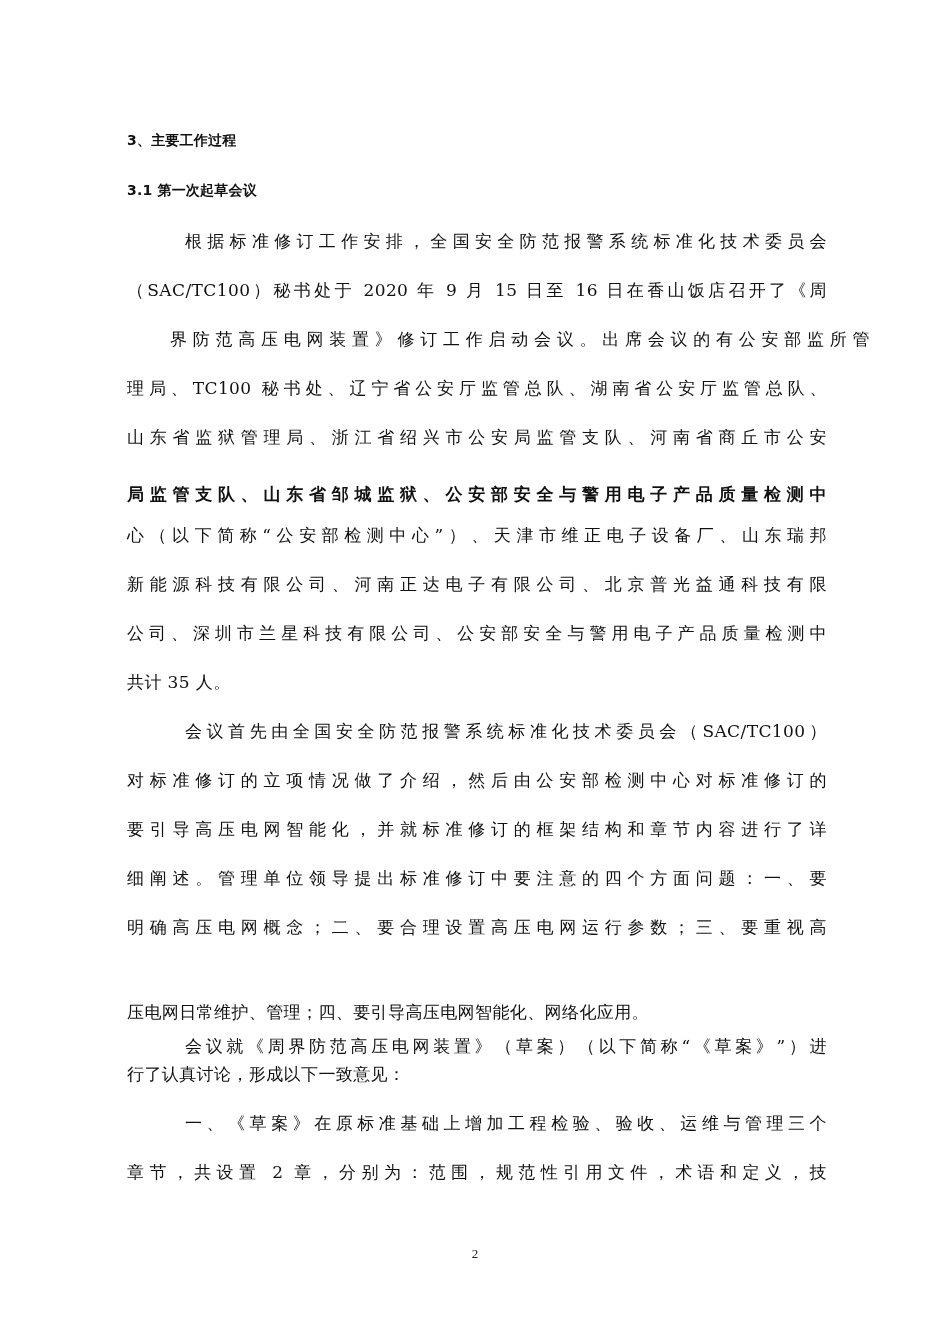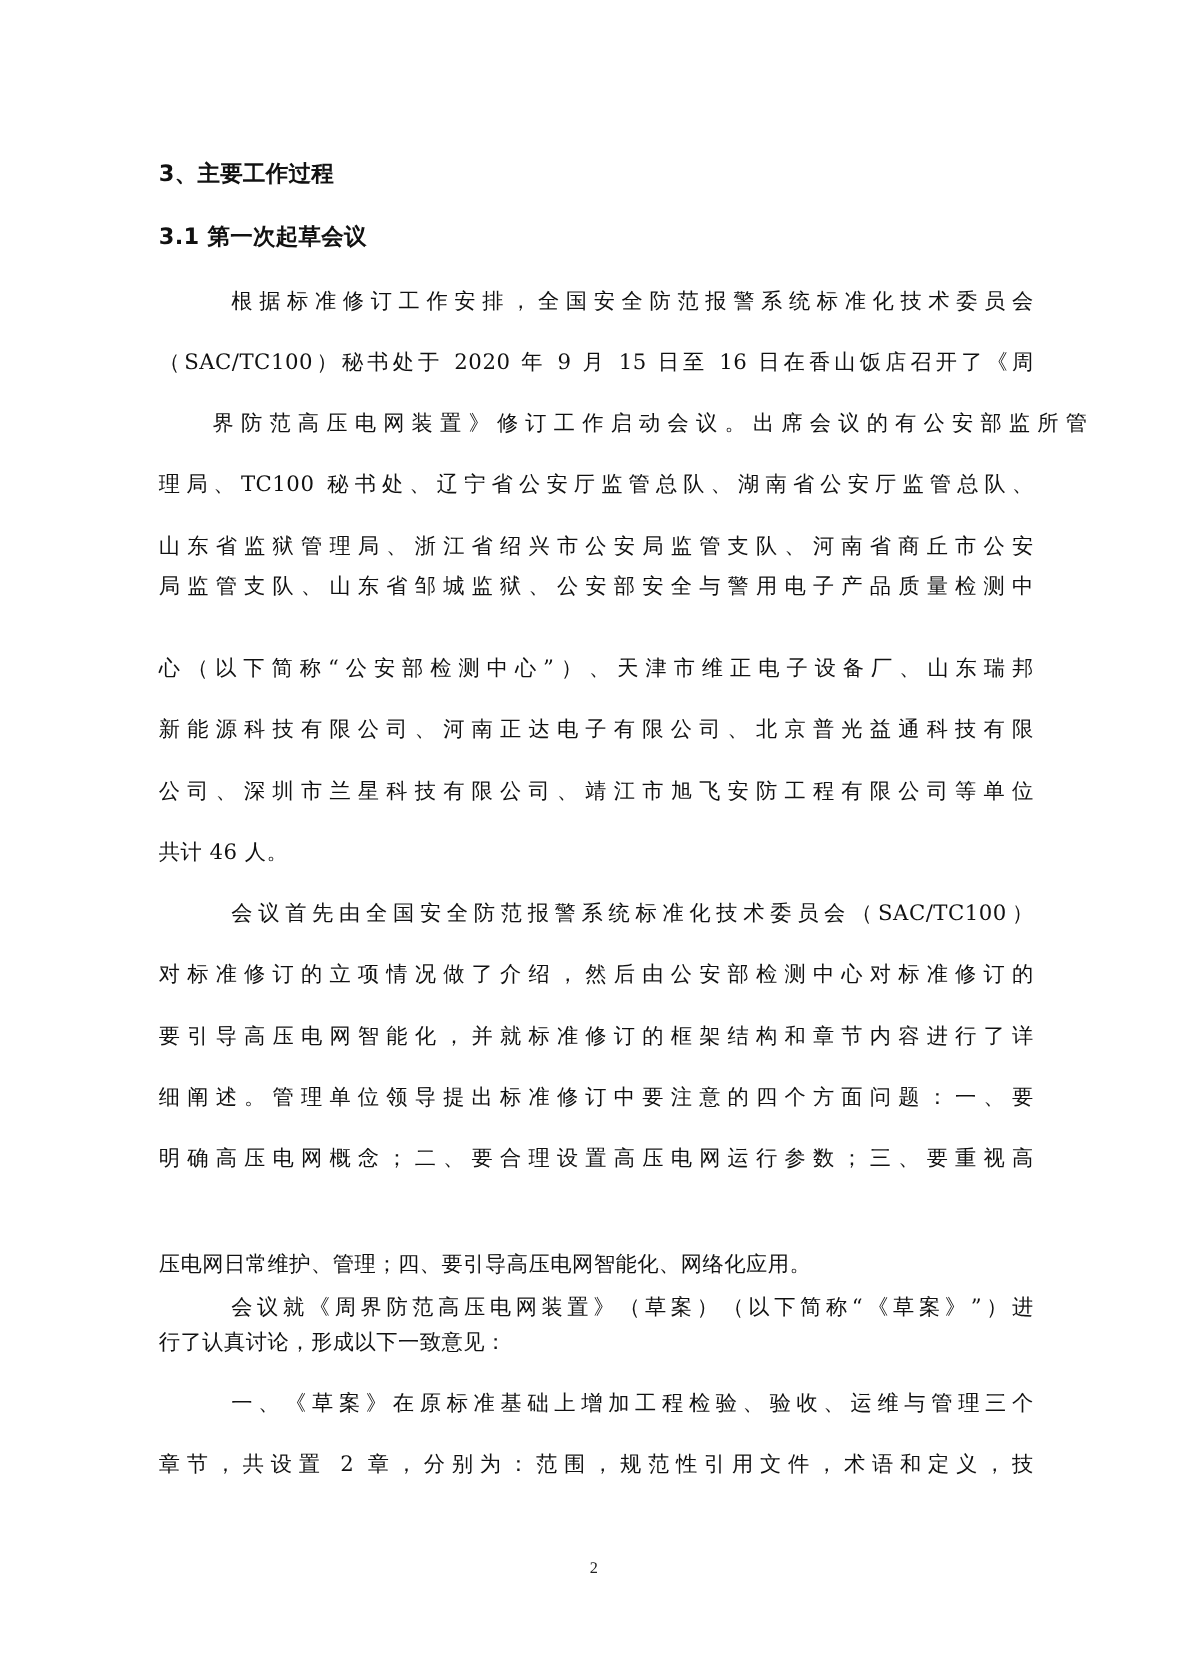--- a/index.html
+++ b/index.html
@@ -26,21 +26,21 @@
     left: 0;
     height: 36px;
     line-height: 36px;
     font-size: 17px;
     white-space: nowrap;
     letter-spacing: 0.4px;
   }
   .line.heading {
     font-weight: bold;
     font-family: "DejaVu Sans", "Liberation Sans", sans-serif;
-    font-size: 18px;
+    font-size: 14px;
     letter-spacing: 0.2px;
   }
   .line.indent {
     left: 58px;
   }
   .justify {
     width: 700px;
     text-align: justify;
     text-align-last: justify;
   }
@@ -63,25 +63,25 @@
 
 <div class="page">
   <div class="line heading" style="top:0px;">3、主要工作过程</div>
   <div class="line heading" style="top:50px;">3.1 第一次起草会议</div>
 
   <div class="line indent justify" style="top:101px;">根据标准修订工作安排，全国安全防范报警系统标准化技术委员会</div>
   <div class="line justify" style="top:150px;">（SAC/TC100）秘书处于 2020 年 9 月 15 日至 16 日在香山饭店召开了《周</div>
   <div class="line justify" style="top:199px;margin-left:43px;">界防范高压电网装置》修订工作启动会议。出席会议的有公安部监所管</div>
   <div class="line justify" style="top:248px;">理局、TC100 秘书处、辽宁省公安厅监管总队、湖南省公安厅监管总队、</div>
   <div class="line justify" style="top:297px;">山东省监狱管理局、浙江省绍兴市公安局监管支队、河南省商丘市公安</div>
-  <div class="line justify" style="top:329px;">局监管支队、山东省邹城监狱、公安部安全与警用电子产品质量检测中</div>
+  <div class="line justify" style="top:354px;font-weight:bold;">局监管支队、山东省邹城监狱、公安部安全与警用电子产品质量检测中</div>
   <div class="line justify" style="top:395px;">心（以下简称“公安部检测中心”）、天津市维正电子设备厂、山东瑞邦</div>
   <div class="line justify" style="top:444px;">新能源科技有限公司、河南正达电子有限公司、北京普光益通科技有限</div>
-  <div class="line justify" style="top:493px;">公司、深圳市兰星科技有限公司、靖江市旭飞安防工程有限公司等单位</div>
-  <div class="line" style="top:542px;">共计 46 人。</div>
+  <div class="line justify" style="top:493px;">公司、深圳市兰星科技有限公司、公安部安全与警用电子产品质量检测中</div>
+  <div class="line" style="top:542px;">共计 35 人。</div>
 
   <div class="line indent justify" style="top:591px;">会议首先由全国安全防范报警系统标准化技术委员会（SAC/TC100）</div>
   <div class="line justify" style="top:640px;">对标准修订的立项情况做了介绍，然后由公安部检测中心对标准修订的</div>
   <div class="line justify" style="top:689px;">要引导高压电网智能化，并就标准修订的框架结构和章节内容进行了详</div>
   <div class="line justify" style="top:738px;">细阐述。管理单位领导提出标准修订中要注意的四个方面问题：一、要</div>
   <div class="line justify" style="top:787px;">明确高压电网概念；二、要合理设置高压电网运行参数；三、要重视高</div>
   <div class="line" style="top:872px;">压电网日常维护、管理；四、要引导高压电网智能化、网络化应用。</div>
 
   <div class="line indent justify" style="top:906px;">会议就《周界防范高压电网装置》（草案）（以下简称“《草案》”）进</div>
   <div class="line" style="top:934px;">行了认真讨论，形成以下一致意见：</div>

